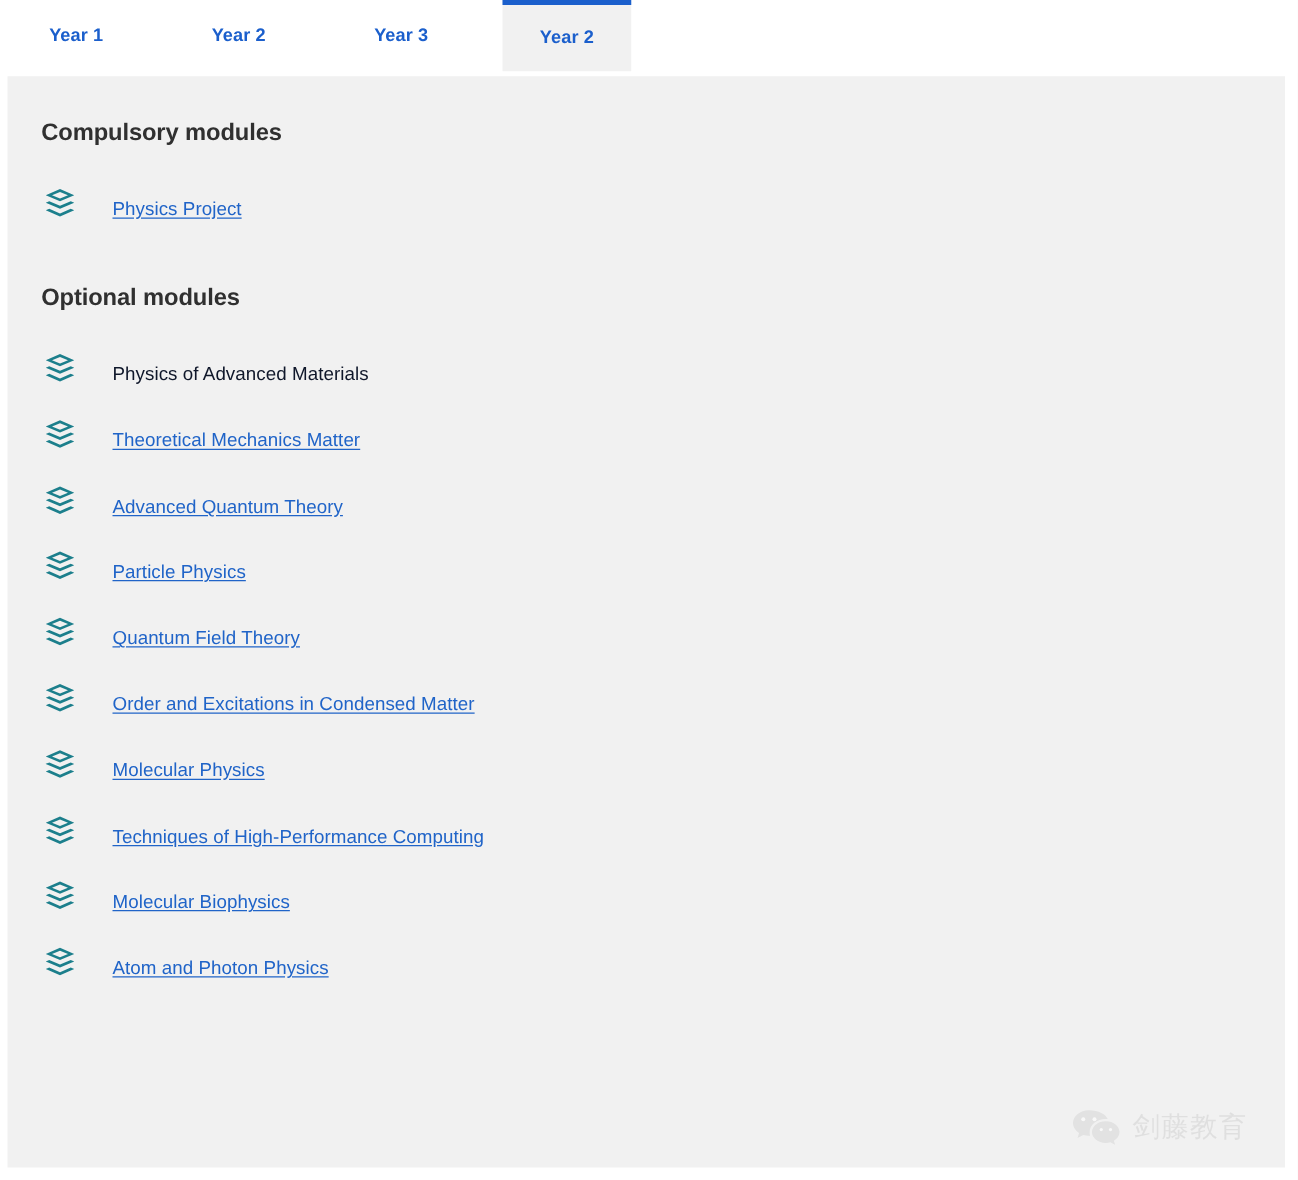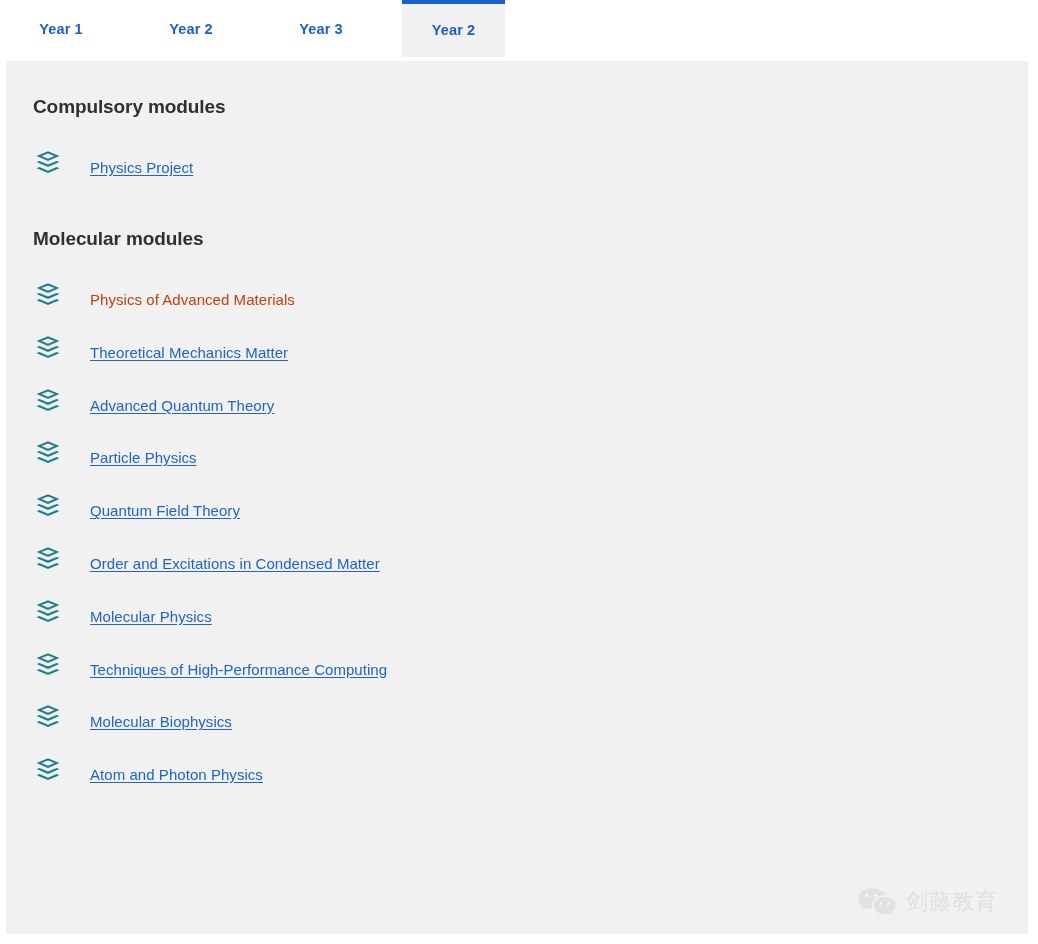--- a/index.html
+++ b/index.html
@@ -98,21 +98,21 @@
     white-space: nowrap;
     margin-top: 7px;
   }
   .module-label.link {
     color: #2064c8;
     text-decoration: underline;
     text-underline-offset: 2px;
     cursor: pointer;
   }
   .module-label.plain {
-    color: #c2410c;
+    color: #0f172a;
     text-decoration: none;
   }
 
   
   .watermark {
     position: absolute;
     right: 30px;
     bottom: 16px;
     display: flex;
     align-items: center;
@@ -154,21 +154,21 @@
       <div class="module-row">
         <span class="layers-icon"><svg viewBox="0 0 28 26" width="28" height="26" fill="currentColor" aria-hidden="true">
             <path d="M14 1.2 2.6 6.1 14 11 25.4 6.1 14 1.2zm0 2.3 6.4 2.6L14 8.7 7.6 6.1 14 3.5z"></path>
             <path d="M2.6 12.1 14 17l11.4-4.9-2.8-1.2L14 14.6 5.4 10.9l-2.8 1.2z"></path>
             <path d="M2.6 18.2 14 23.1l11.4-4.9-2.8-1.2L14 20.7 5.4 17l-2.8 1.2z"></path>
           </svg></span>
         <a class="module-label link" href="#">Physics Project</a>
       </div>
     </div>
 
-  <div class="section-title" id="title-optional">Molecular modules</div>
+  <div class="section-title" id="title-optional">Optional modules</div>
   <div class="module-list" id="list-optional">
       <div class="module-row">
         <span class="layers-icon"><svg viewBox="0 0 28 26" width="28" height="26" fill="currentColor" aria-hidden="true">
             <path d="M14 1.2 2.6 6.1 14 11 25.4 6.1 14 1.2zm0 2.3 6.4 2.6L14 8.7 7.6 6.1 14 3.5z"></path>
             <path d="M2.6 12.1 14 17l11.4-4.9-2.8-1.2L14 14.6 5.4 10.9l-2.8 1.2z"></path>
             <path d="M2.6 18.2 14 23.1l11.4-4.9-2.8-1.2L14 20.7 5.4 17l-2.8 1.2z"></path>
           </svg></span>
         <span class="module-label plain">Physics of Advanced Materials</span>
       </div>
       <div class="module-row">

